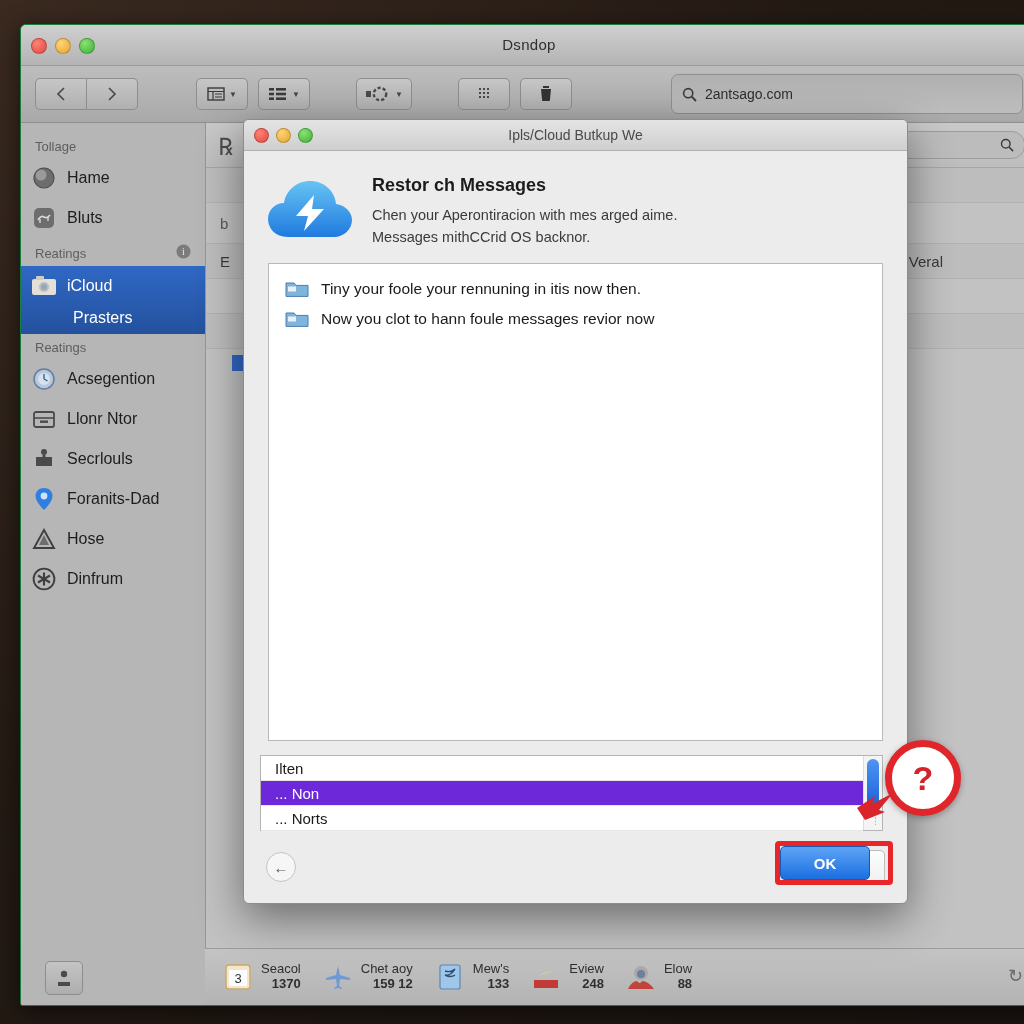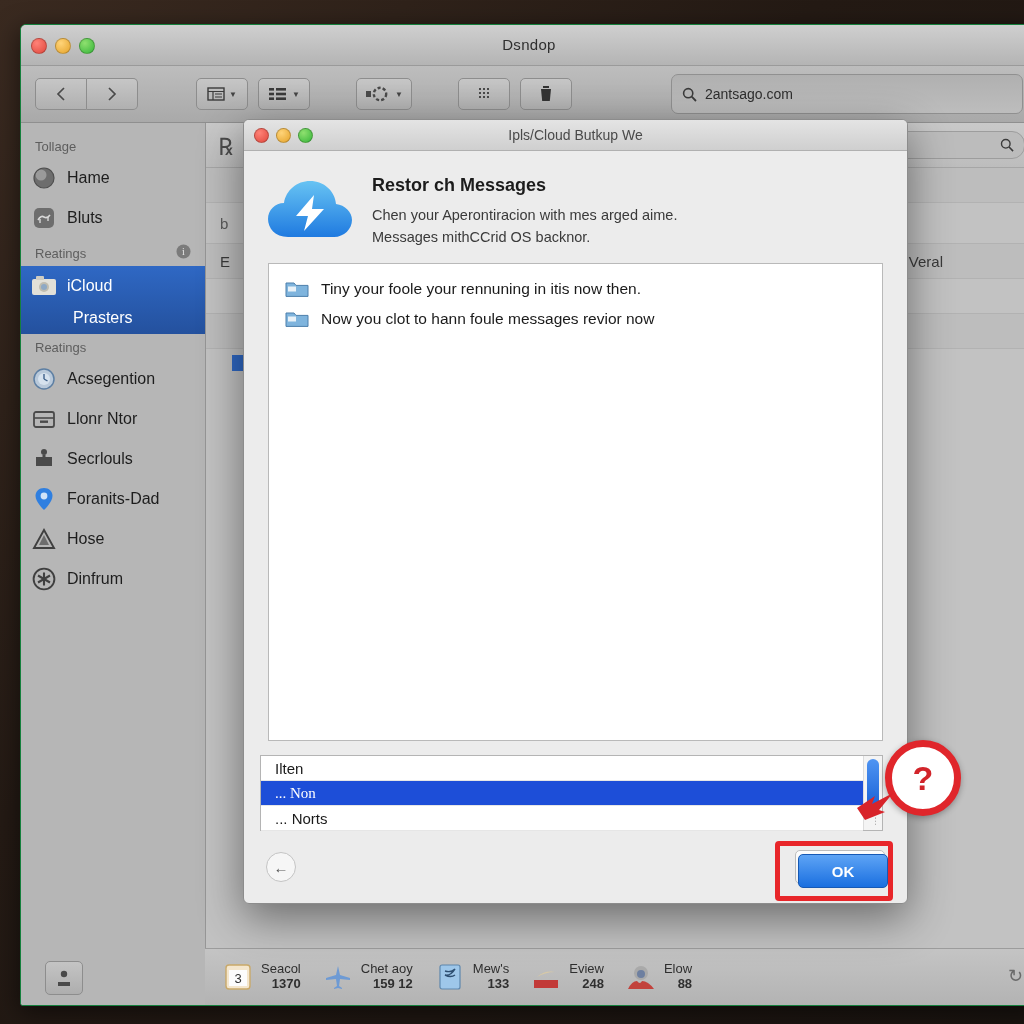--- a/index.html
+++ b/index.html
@@ -149,41 +149,41 @@
     flex:1;overflow:hidden;padding:10px 0 0 0;
   }
   .li{display:flex;align-items:center;gap:12px;padding:5px 16px;font-size:15.5px;color:#1a1a1a;}
   .li-ico{width:24px;height:20px;flex-shrink:0;}
   #dlg-select-wrap{
     margin:14px 24px 0 16px;display:flex;
     border:1px solid #b4b4b4;background:#fff;height:74px;
   }
   #dlg-select{flex:1;}
   .opt{height:24px;display:flex;align-items:center;padding:0 14px;font-size:15px;color:#1a1a1a;border-bottom:1px solid #e6e6e6;}
-  .opt.sel{background:#1d4ed8;color:#fff;font-family:Liberation Serif, serif;}
+  .opt.sel{background:#6d28d9;color:#fff;}
   #sel-scroll{width:18px;background:#f4f4f4;border-left:1px solid #ddd;position:relative;}
   #sel-thumb{position:absolute;left:3px;top:3px;width:12px;height:48px;border-radius:6px;background:linear-gradient(#4f94f2,#1a63d8);}
   #sel-dots{position:absolute;left:7px;bottom:7px;color:#9a9a9a;font-size:9px;letter-spacing:0;line-height:3px;}
   #dlg-footer{height:72px;display:flex;align-items:center;padding:0 22px;flex-shrink:0;position:relative;}
   #back-btn{
     width:28px;height:28px;border-radius:50%;background:#f6f6f6;
     border:1px solid #c4c4c4;display:flex;align-items:center;justify-content:center;
     color:#555;font-size:15px;
   }
   #btn-row{margin-left:auto;display:flex;align-items:center;gap:18px;}
   .dbtn{
     min-width:88px;height:32px;border-radius:5px;font-size:15px;
     display:flex;align-items:center;justify-content:center;
   }
   #cancel-btn{background:linear-gradient(#fdfdfd,#f0f0f0);border:1px solid #bdbdbd;color:#1d1d1d;}
   #ok-btn{background:linear-gradient(#5ea4f5,#1a6fe0);border:1px solid #1659b5;color:#fff;font-weight:bold;}
   #ok-highlight{
-    position:absolute;right:14px;top:10px;width:118px;height:60px;
+    position:absolute;right:14px;top:10px;width:118px;height:44px;
     border:5px solid #e8262a;border-radius:4px;box-sizing:border-box;
-    display:flex;align-items:center;justify-content:flex-end;
+    display:flex;align-items:center;justify-content:flex-start;
   }
   
   #help-badge{
     position:absolute;left:885px;top:740px;width:62px;height:62px;border-radius:50%;
     background:#fff;border:7px solid #e0262b;
     display:flex;align-items:center;justify-content:center;
     color:#d2242a;font-size:34px;font-weight:bold;
     box-shadow:0 2px 6px rgba(0,0,0,.3);
   }
   #help-arrow{position:absolute;left:855px;top:790px;width:40px;height:34px;}

